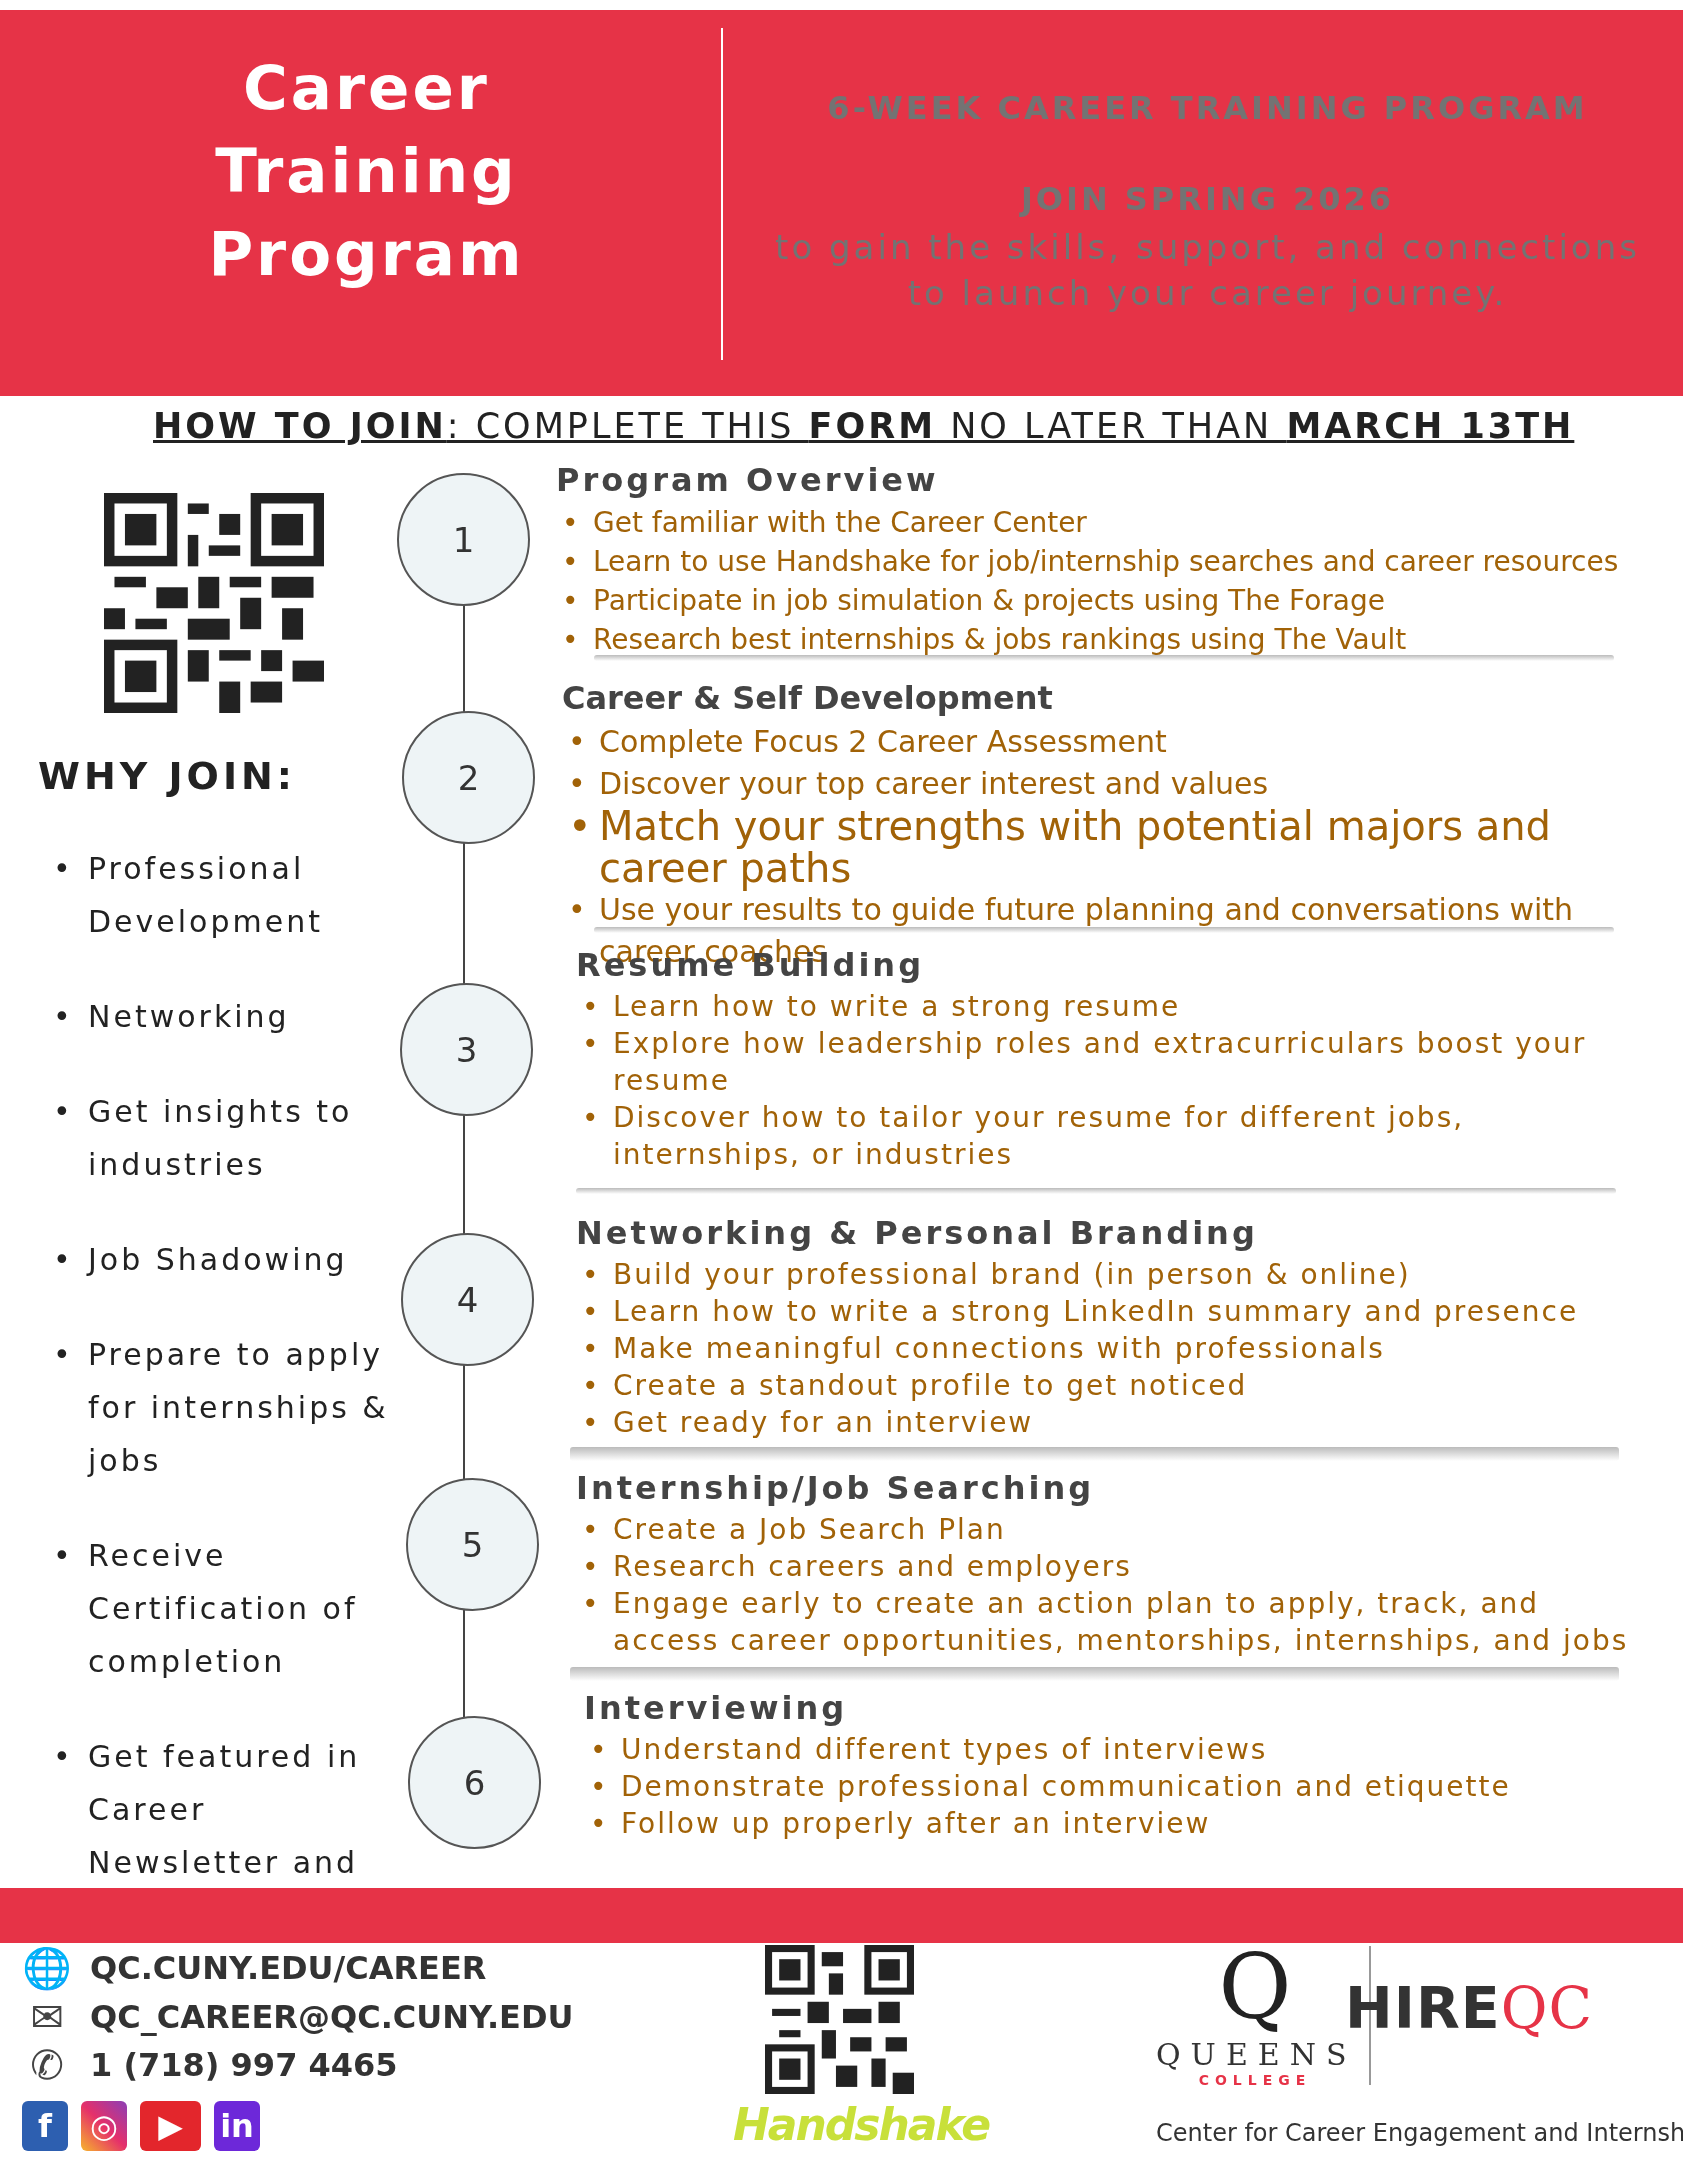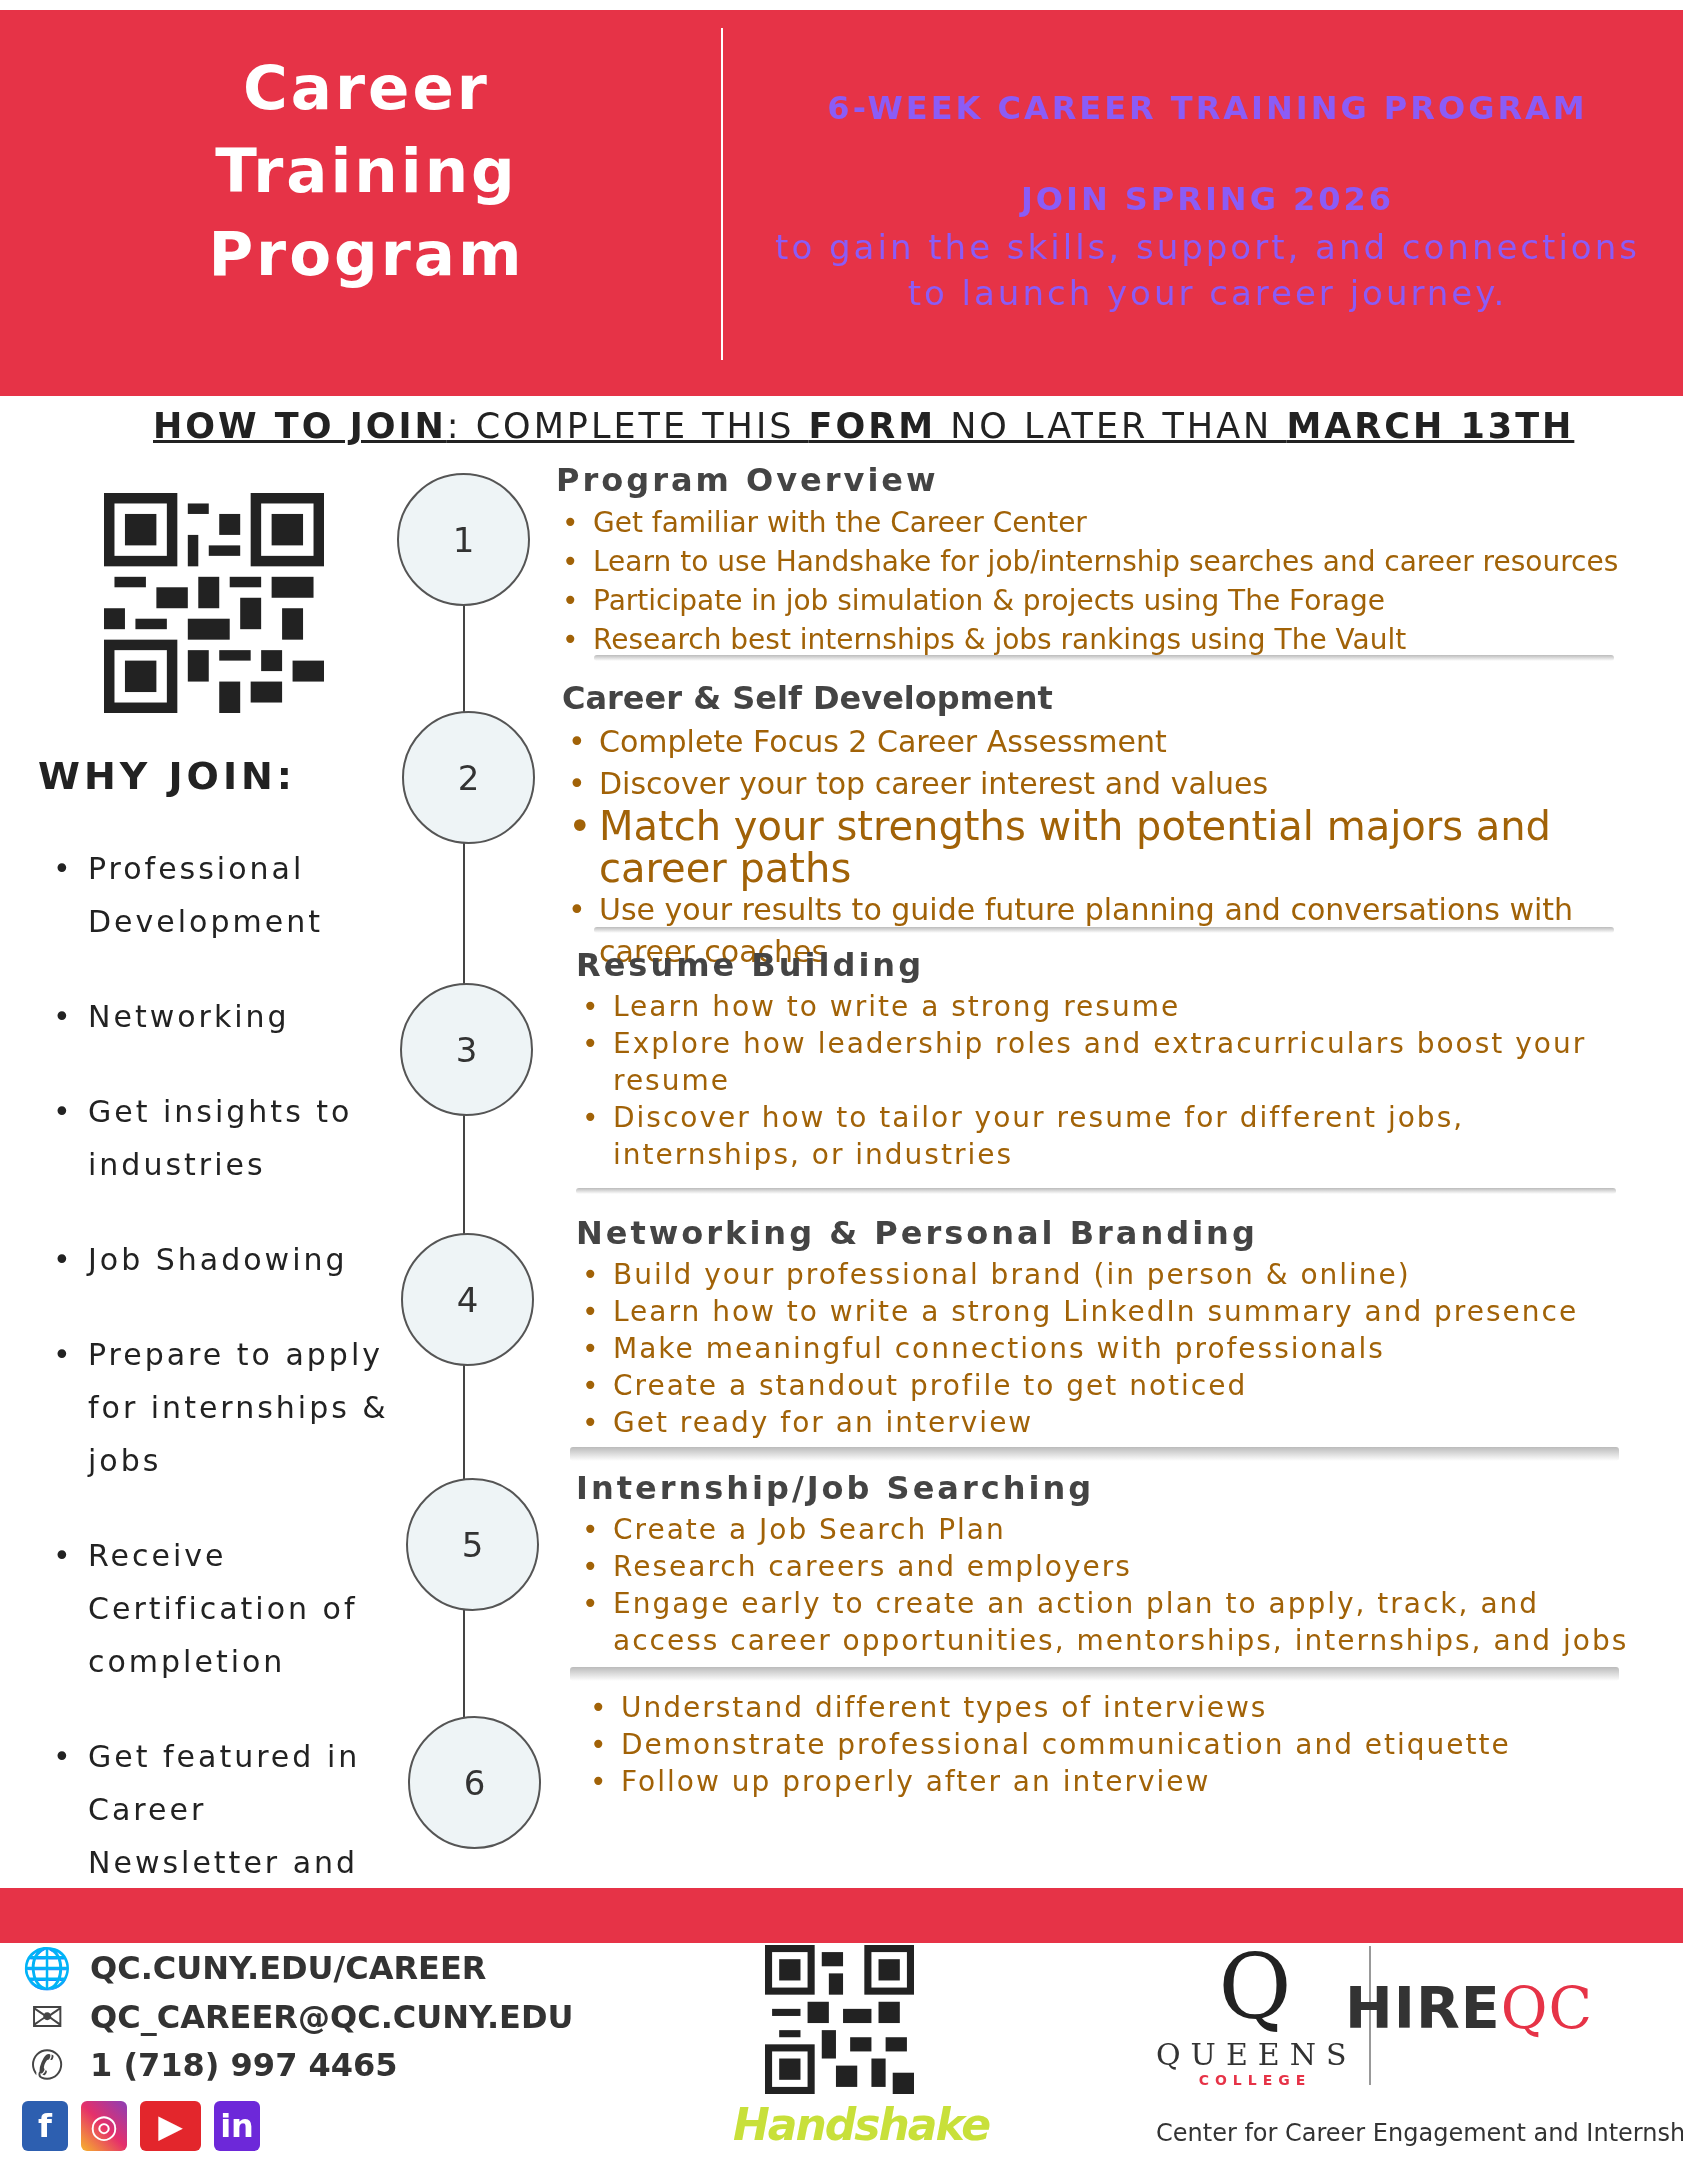--- a/index.html
+++ b/index.html
@@ -1,20 +1,20 @@
 <!DOCTYPE html>
 <html><head>
 <meta charset="utf-8">
 <style>
 *{box-sizing:border-box;margin:0;padding:0}
 body{width:1683px;height:2178px;background:#fff;position:relative;font-family:"DejaVu Sans",sans-serif;color:#333;overflow:hidden}
 .banner{position:absolute;left:0;top:10px;width:1683px;height:386px;background:#e63347}
 .title{position:absolute;left:99px;top:46px;width:535px;text-align:center;color:#fff;font-weight:bold;font-size:61px;line-height:83px;letter-spacing:3px}
 .vdiv{position:absolute;left:721px;top:28px;width:2px;height:332px;background:#fff}
-.sub{position:absolute;left:752px;width:911px;text-align:center;color:#8b5cf6}
+.sub{position:absolute;left:752px;width:911px;text-align:center;color:#737373}
 .sub1{top:89px;font-size:32px;font-weight:bold;letter-spacing:3px}
 .sub2{top:180px;font-size:32px;font-weight:bold;letter-spacing:3px}
 .sub3{top:224px;font-size:34px;line-height:46px;letter-spacing:3px}
 .howto{position:absolute;left:153px;top:406px;font-size:35px;letter-spacing:3px;color:#222;text-decoration:underline;text-decoration-thickness:3px;white-space:nowrap}
 .howto b{font-weight:bold}
 .qr{position:absolute;background:#fff}
 .qr svg{display:block}
 .why{position:absolute;left:38px;top:754px;font-size:38px;font-weight:bold;letter-spacing:4px;color:#222}
 .whylist{position:absolute;left:51px;top:842px;width:356px;list-style:none}
 .whylist li{position:relative;padding-left:37px;font-size:30px;line-height:53px;letter-spacing:3px;color:#222;margin-bottom:42px}
@@ -166,20 +166,21 @@
   <h3>Internship/Job Searching</h3>
   <ul style="line-height:37px;letter-spacing:2px">
     <li>Create a Job Search Plan</li>
     <li>Research careers and employers</li>
     <li>Engage early to create an action plan to apply, track, and access career opportunities, mentorships, internships, and jobs</li>
   </ul>
 </div>
 <div class="shadow" style="left:570px;top:1667px;width:1049px;height:14px"></div>
 
 <div class="sec" style="top:1689px;left:584px">
+  <h3>Interviewing</h3>
   <ul style="line-height:37px;letter-spacing:2px">
     <li>Understand different types of interviews</li>
     <li>Demonstrate professional communication and etiquette</li>
     <li>Follow up properly after an interview</li>
   </ul>
 </div>
 
 <div class="footbar"></div>
 
 <div class="contact" style="top:1944px">

